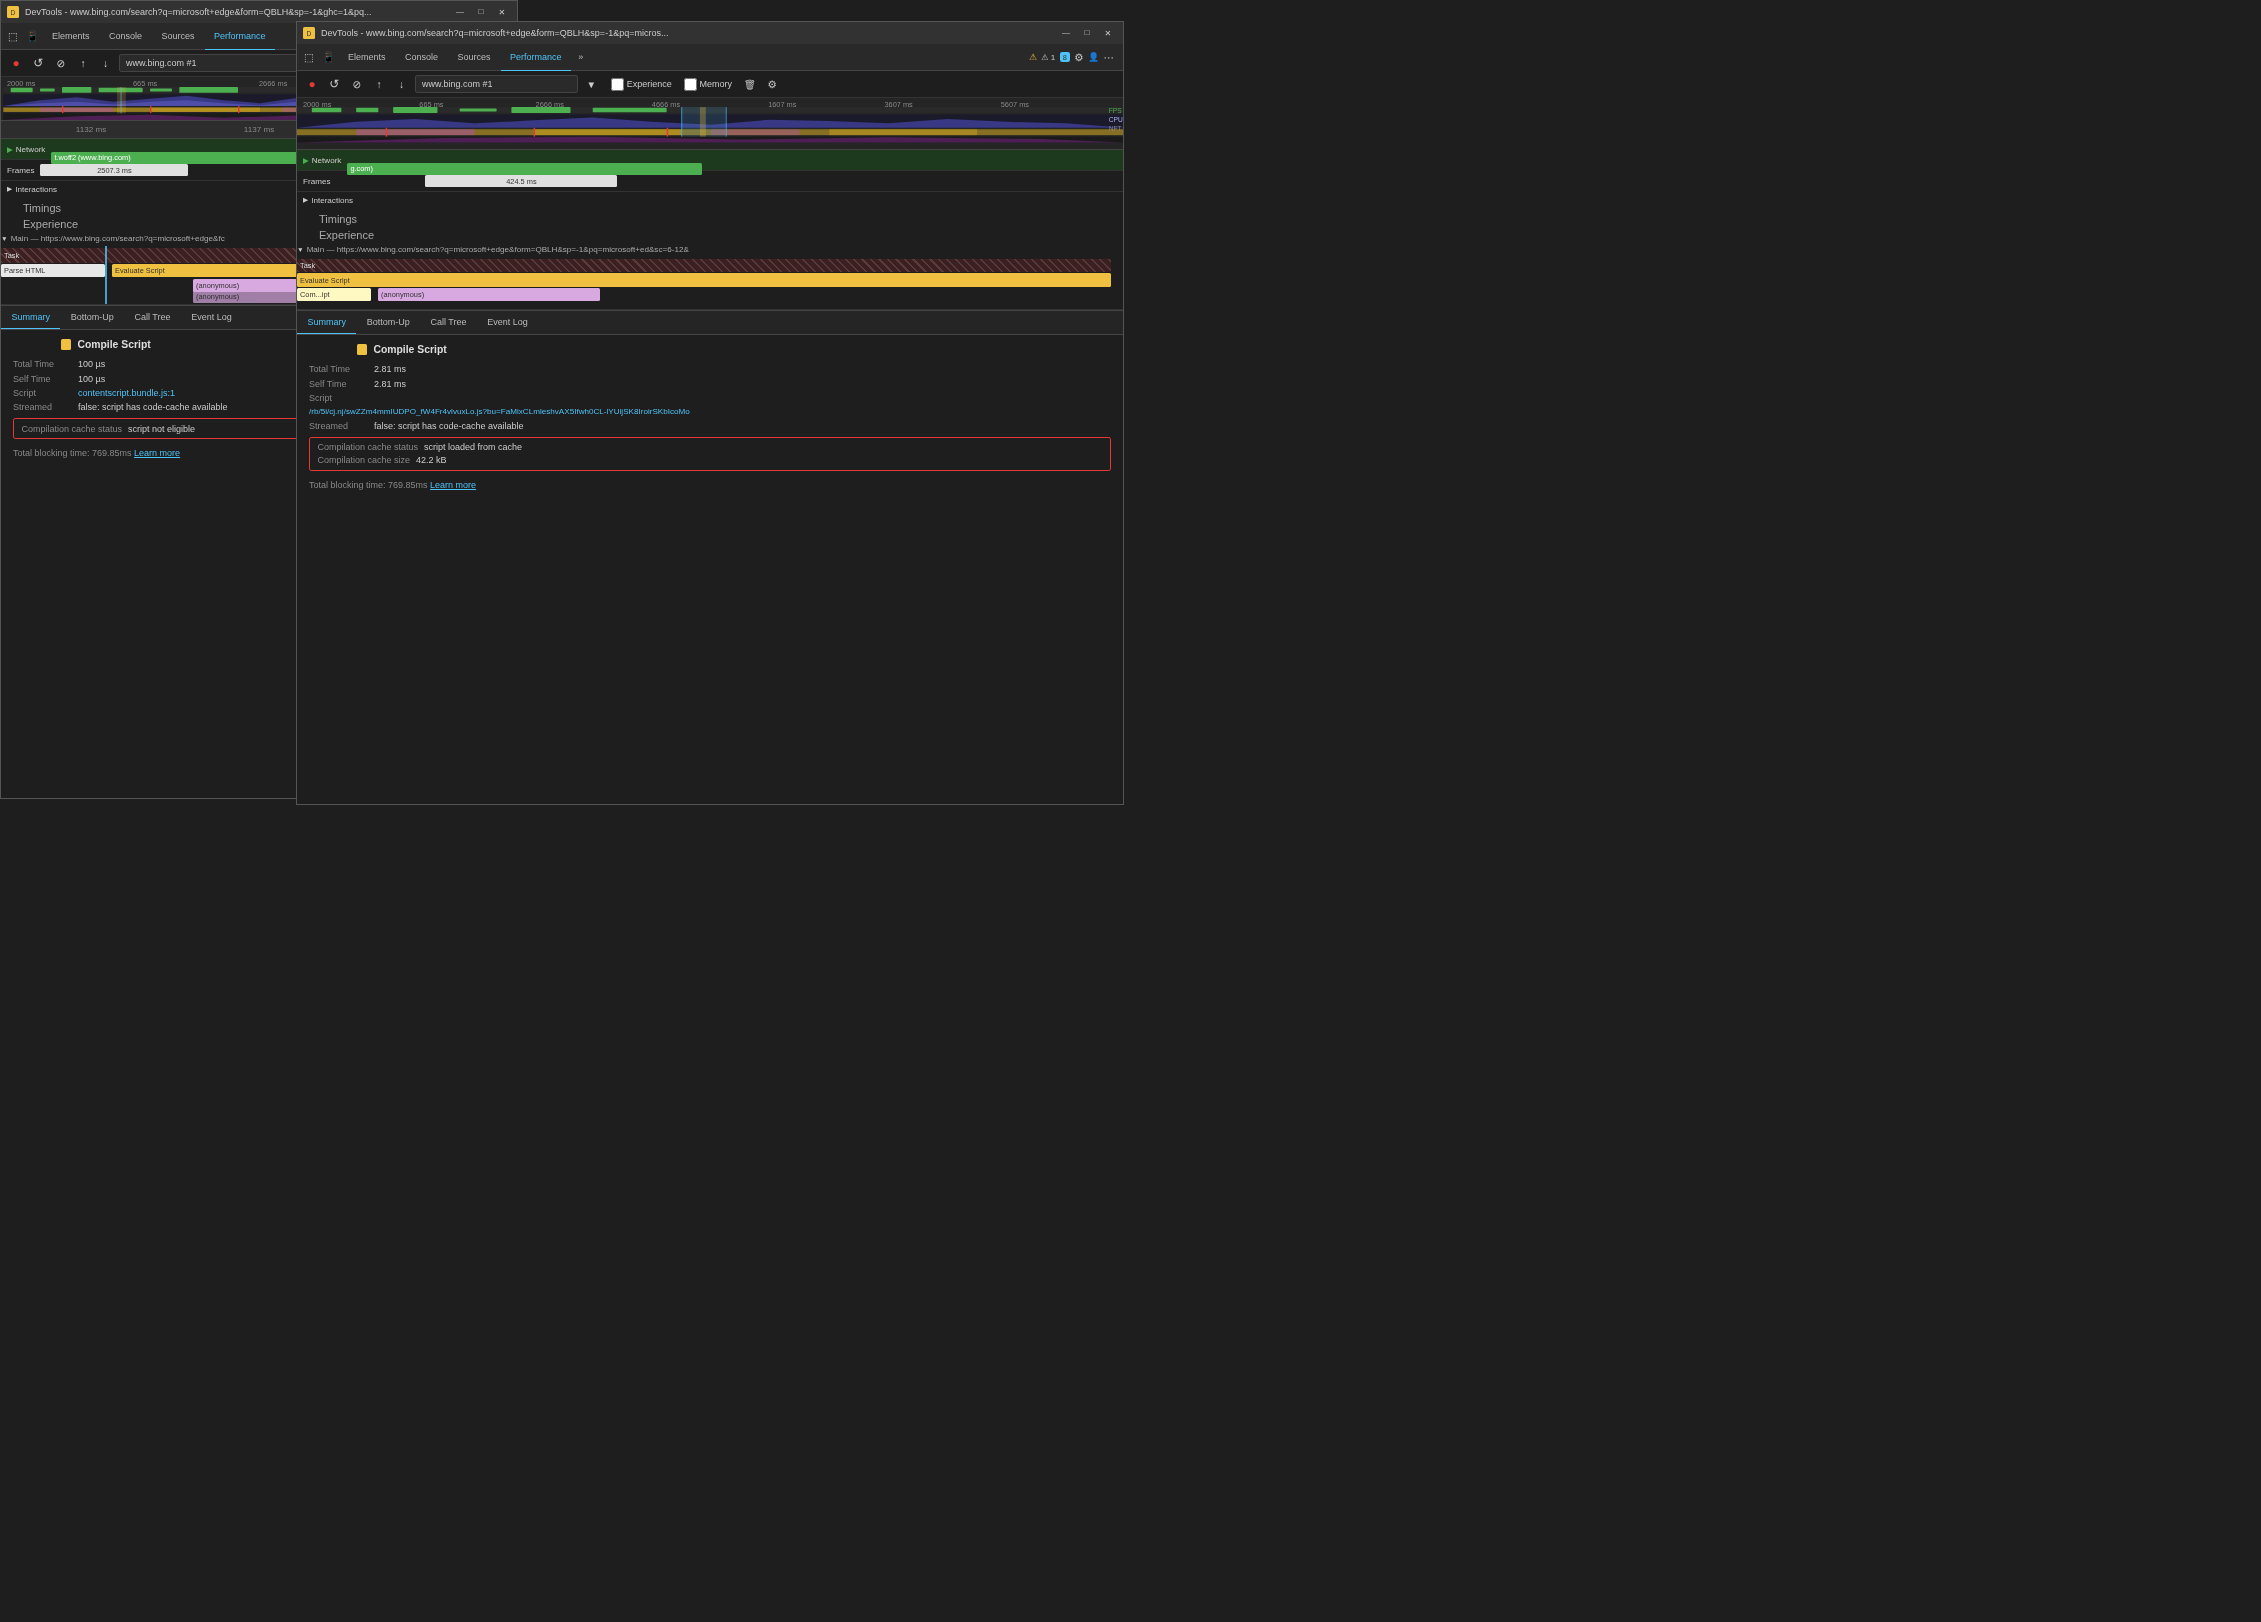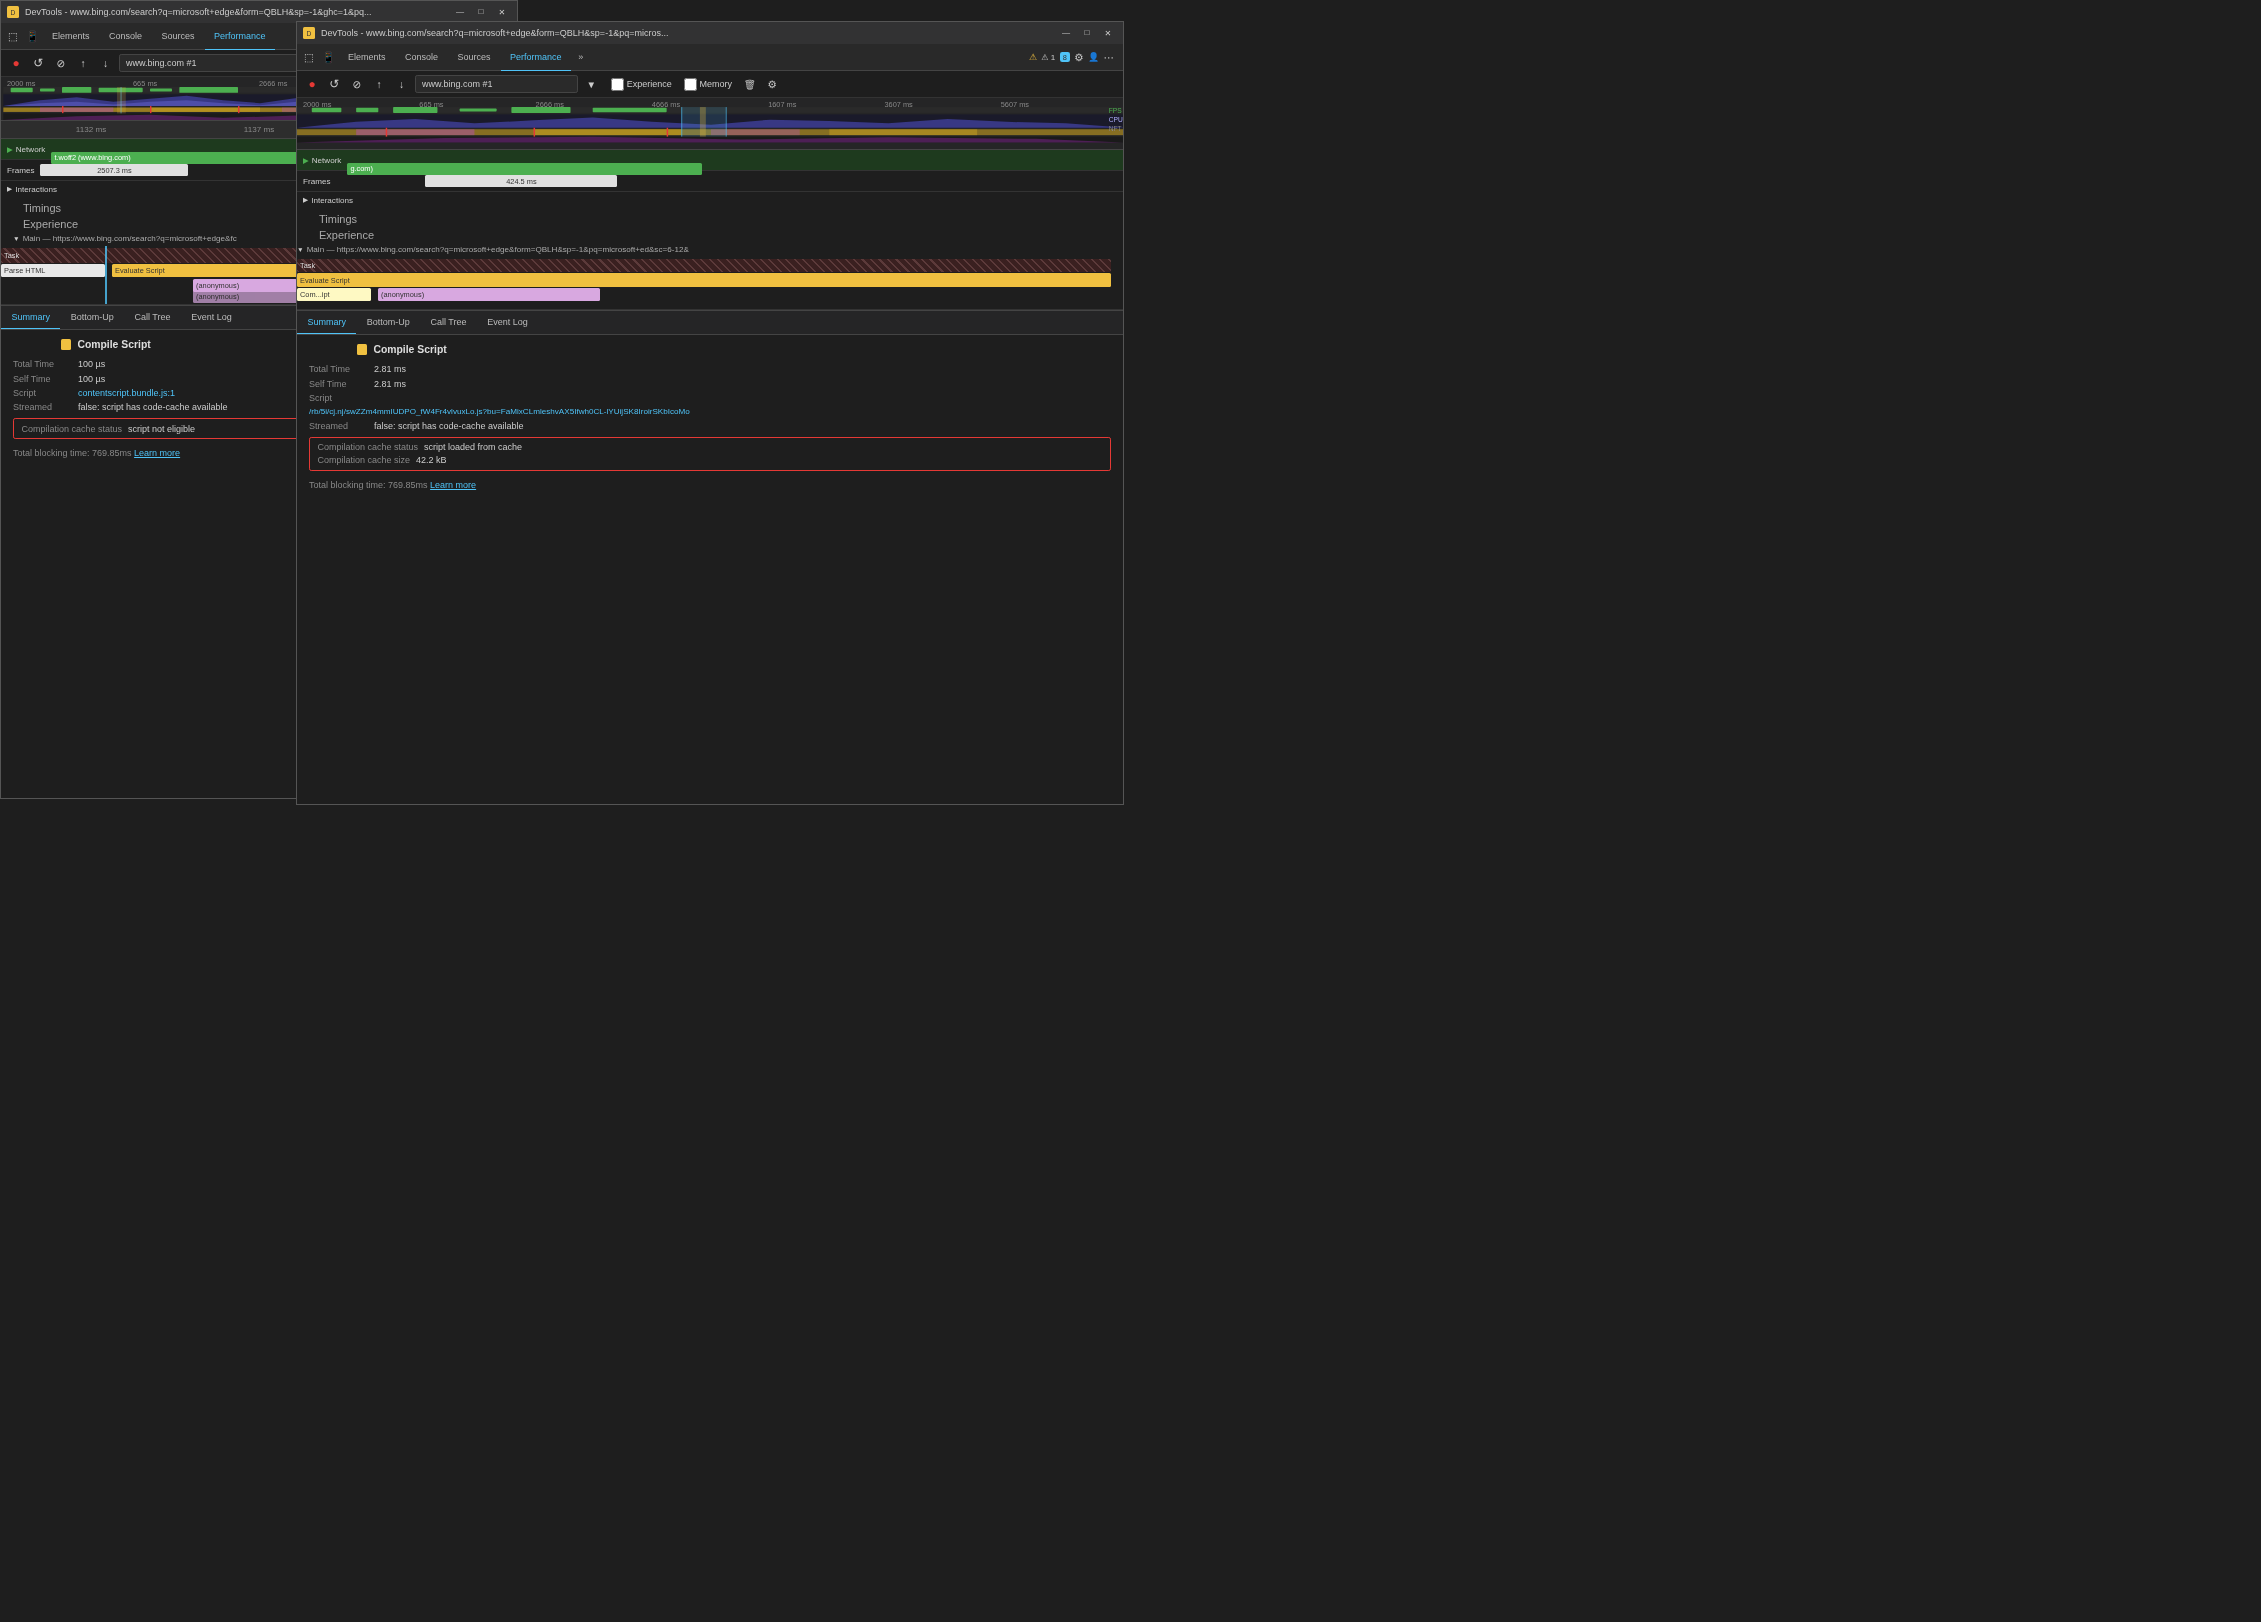--- a/index.html
+++ b/index.html
@@ -205,21 +205,21 @@
     </div>
 
     <div class="section-row">
       <span>Timings</span>
     </div>
 
     <div class="section-row">
       <span>Experience</span>
     </div>
 
-    <div class="collapsible-row" style="padding-left: 12px;">
+    <div class="collapsible-row" style="padding-left: 0;">
       <span style="font-size:6.7px; margin-right:3px; color:#ccc;">▼</span>
       <span style="font-size:8.1px; color:#aaa;">Main — https://www.bing.com/search?q=microsoft+edge&amp;fc</span>
     </div>
 
     <div class="tasks-area">
 
       <div class="task-bar task" style="top:1.5px; left:0; width:340px; height:15px;">
         <span>Task</span>
       </div>
 

